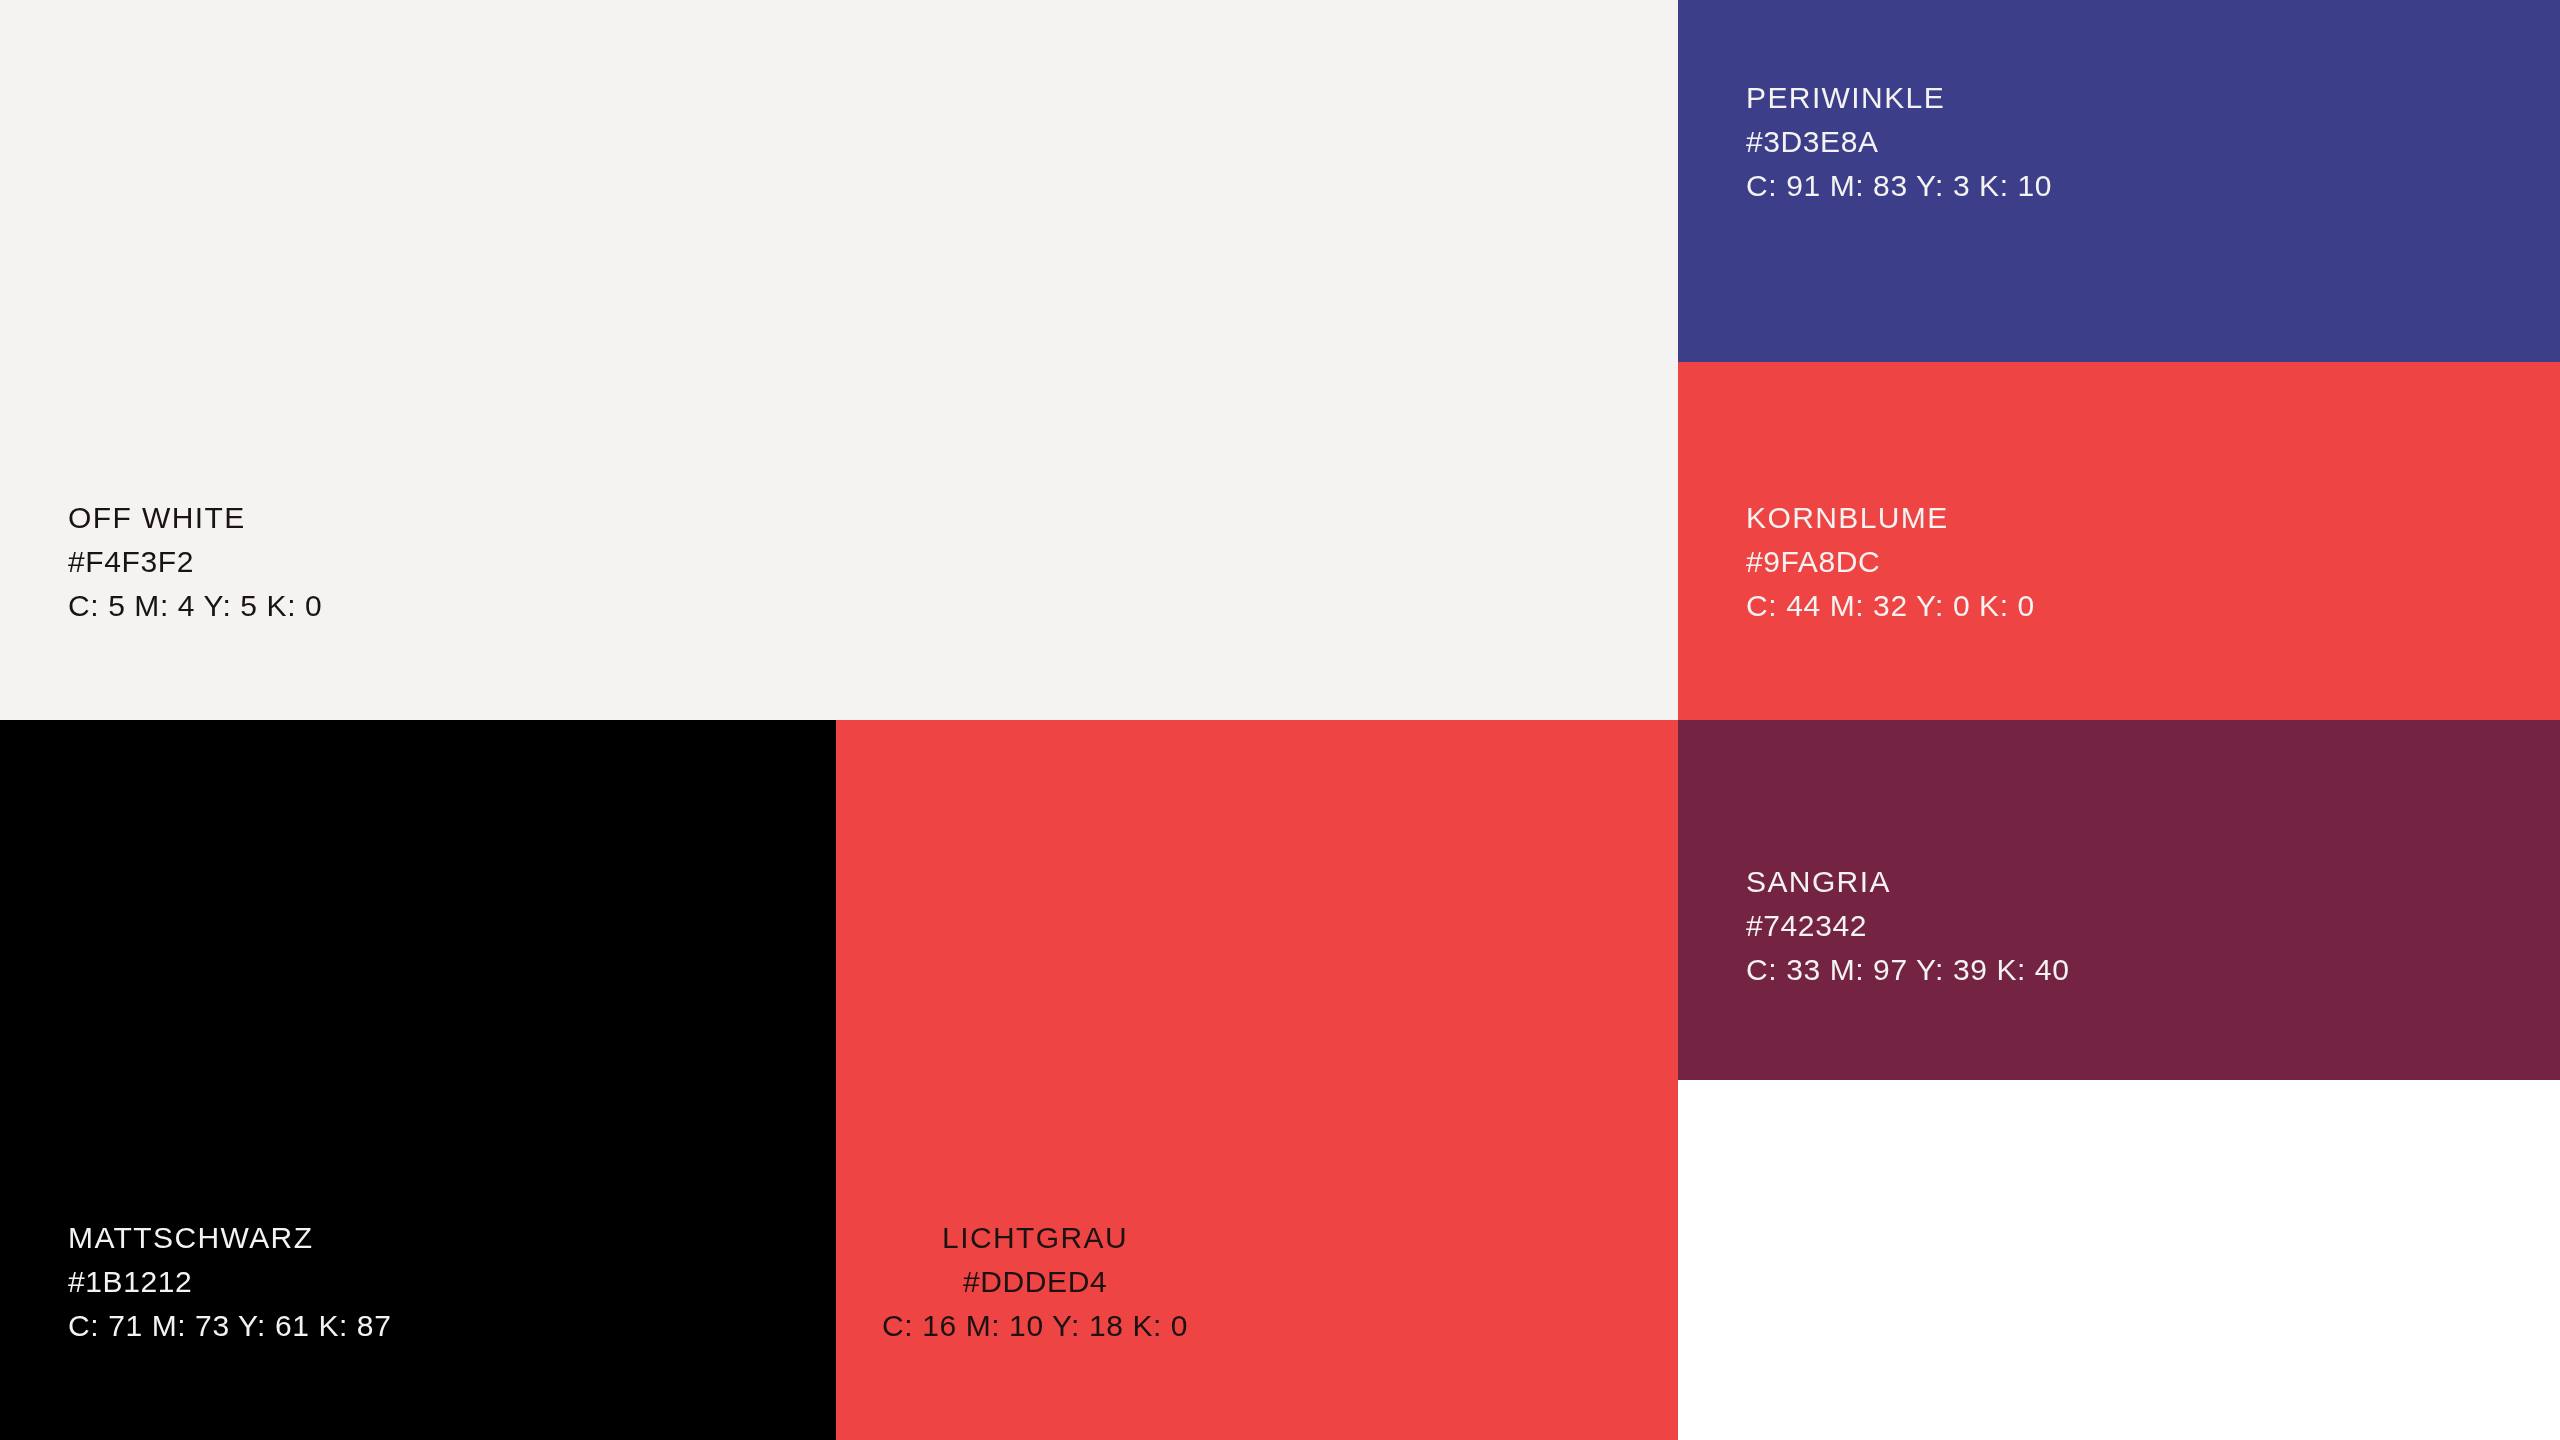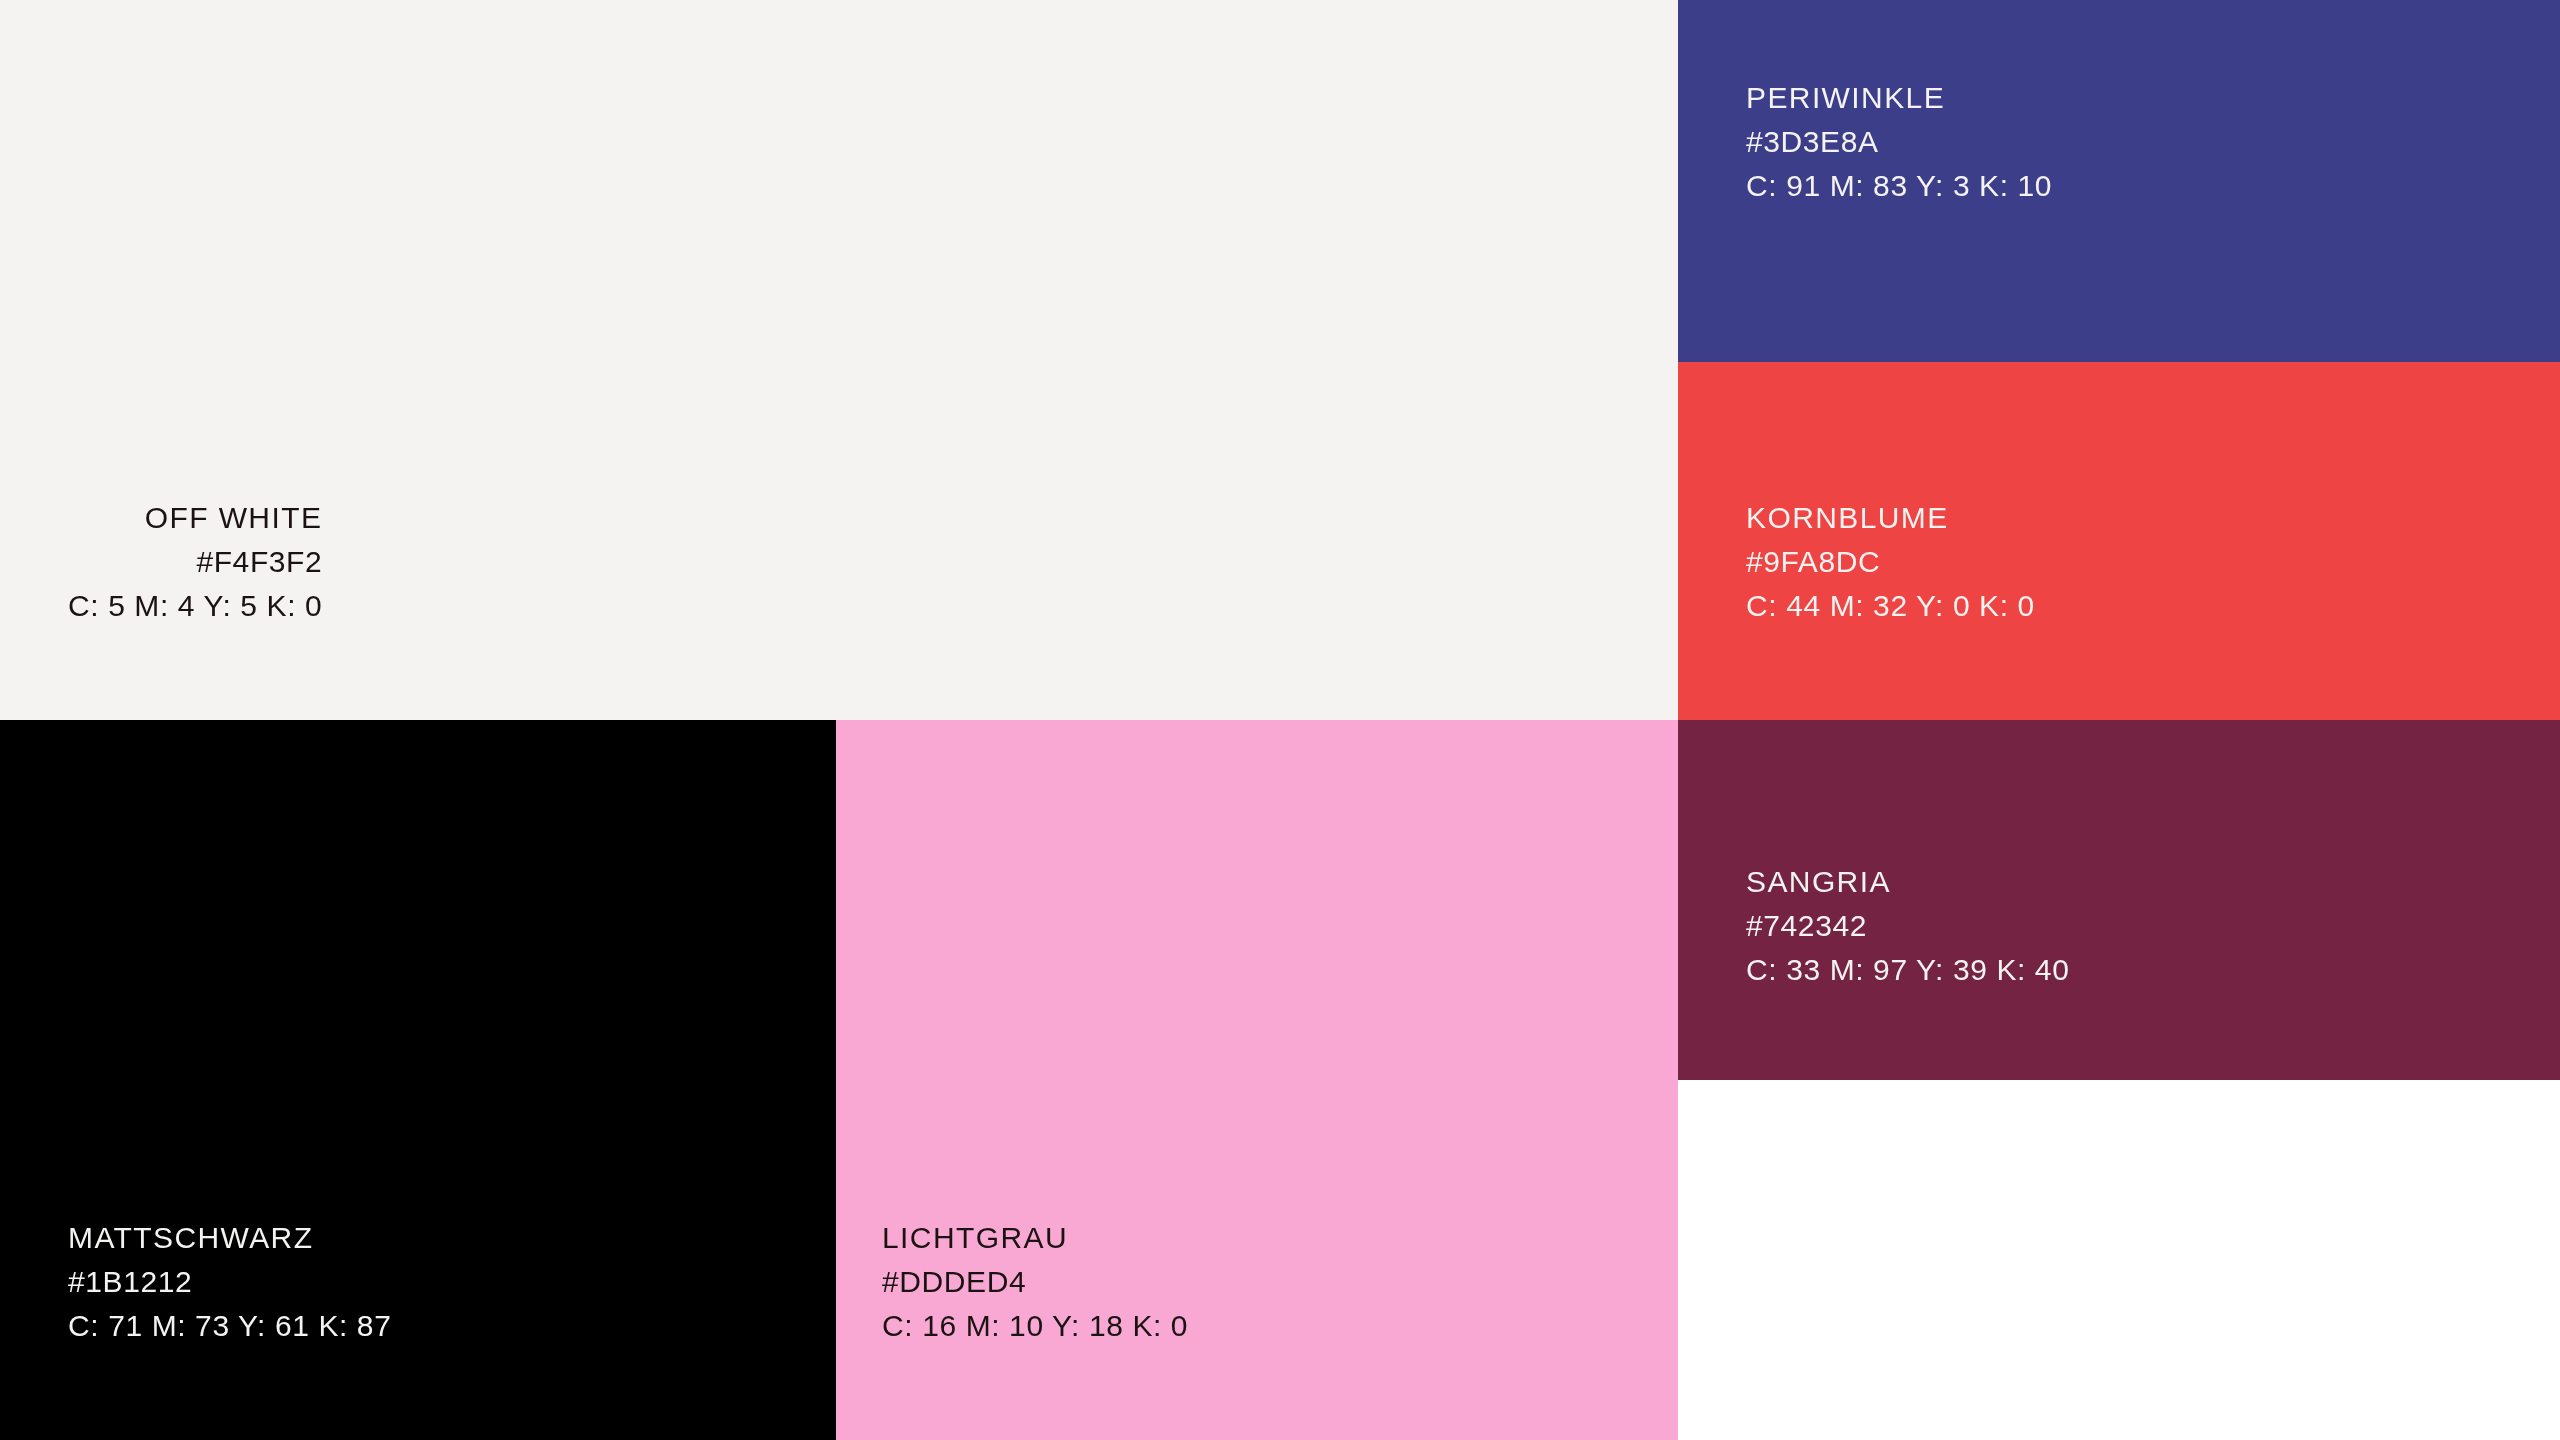--- a/index.html
+++ b/index.html
@@ -40,21 +40,21 @@
   }
 
   .swatch-text .name {
     letter-spacing: 1.4px;
   }
 
   
 
   #sw-offwhite {
     left: 0; top: 0;
-    width: 1678px; height: 720px; text-align: right;
+    width: 1678px; height: 720px;
   }
   #sw-offwhite .swatch-text { top: 496px; }
 
   #sw-mattschwarz {
     left: 0; top: 720px;
     width: 836px; height: 720px;
   }
   #sw-mattschwarz .swatch-text { top: 1216px; margin-top: -720px; }
 
   #sw-lichtgrau {
@@ -103,21 +103,21 @@
   </div>
 
   <div class="swatch" id="sw-mattschwarz" style="background: #000000;">
     <div class="swatch-text" style="color: rgb(244, 243, 242);">
       <span class="line name">MATTSCHWARZ</span>
       <span class="line hex">#1B1212</span>
       <span class="line cmyk">C: 71 M: 73 Y: 61 K: 87</span>
     </div>
   </div>
 
-  <div class="swatch" id="sw-lichtgrau" style="background: #f9a8d4;">
+  <div class="swatch" id="sw-lichtgrau" style="background: #ef4444; text-align: center;">
     <div class="swatch-text" style="color: rgb(27, 18, 18);">
       <span class="line name">LICHTGRAU</span>
       <span class="line hex">#DDDED4</span>
       <span class="line cmyk">C: 16 M: 10 Y: 18 K: 0</span>
     </div>
   </div>
 
   <div class="swatch" id="sw-periwinkle" style="background: rgb(61, 62, 138);">
     <div class="swatch-text" style="color: rgb(244, 243, 242);">
       <span class="line name">PERIWINKLE</span>

